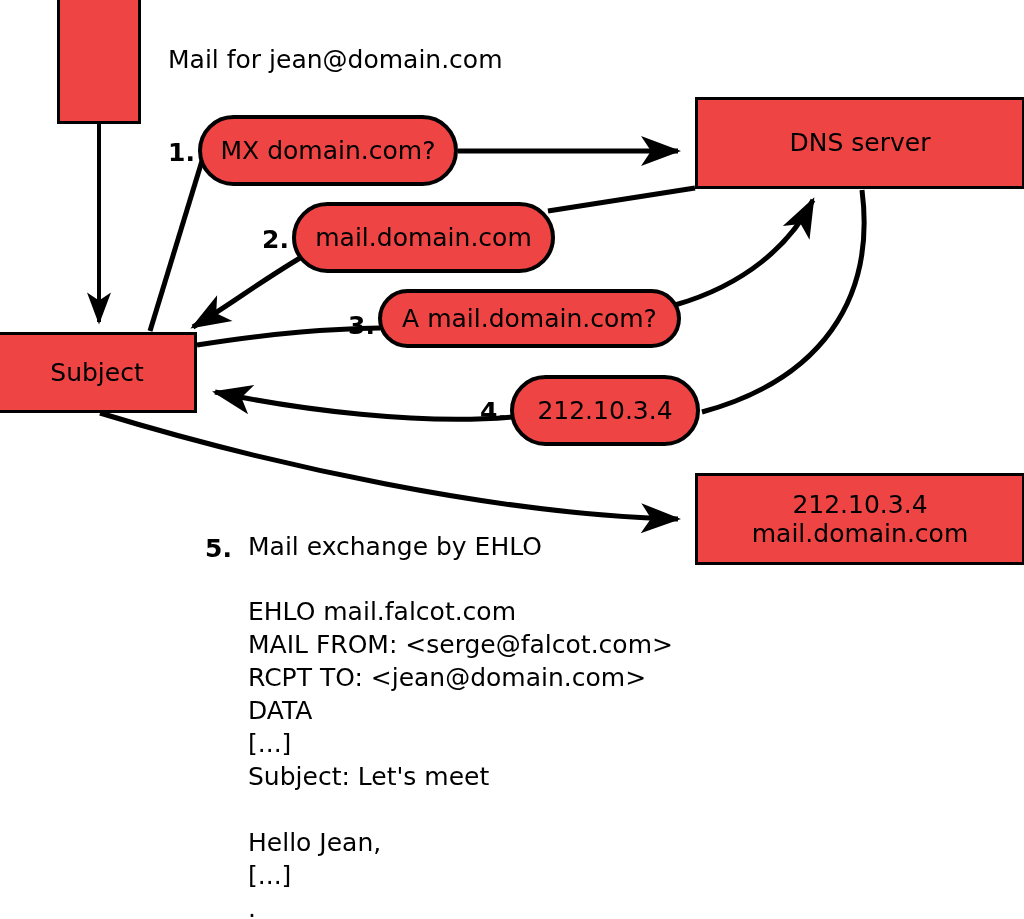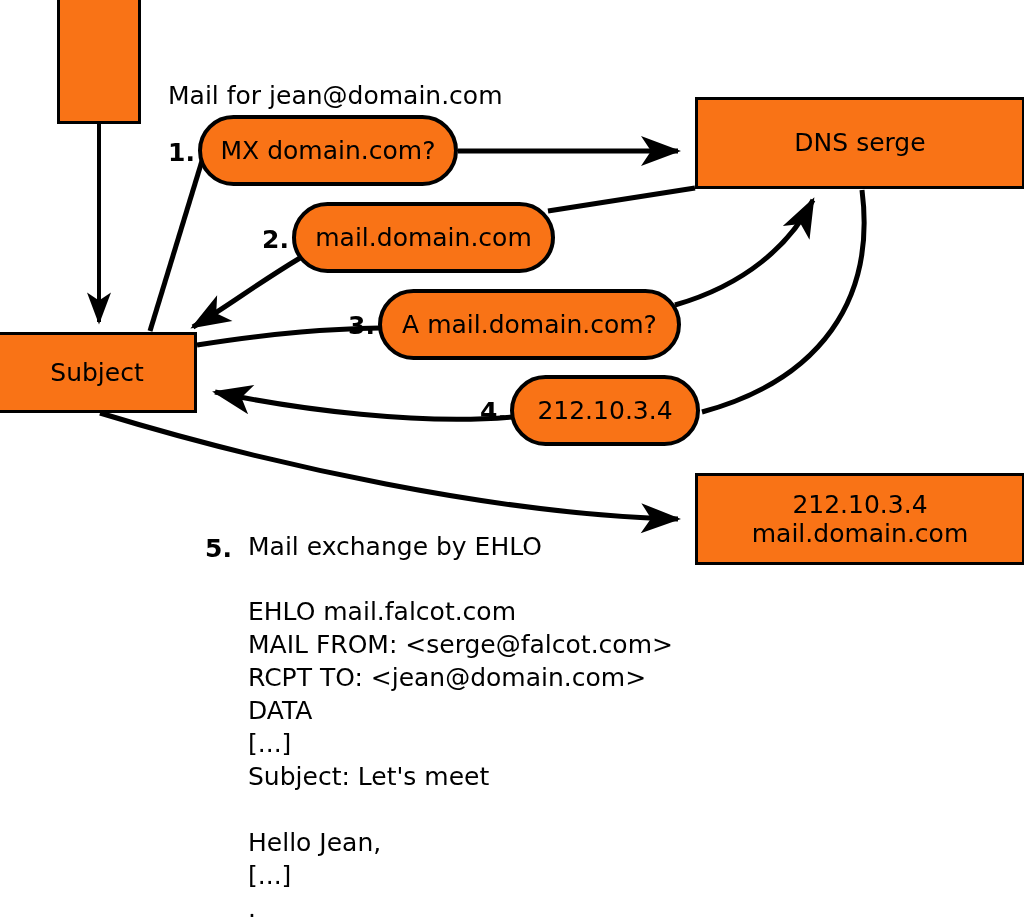--- a/index.html
+++ b/index.html
@@ -23,21 +23,21 @@
     position: absolute;
     left: 0;
     top: 0;
     width: 1024px;
     height: 919px;
   }
   .node {
     position: absolute;
     box-sizing: border-box;
     border: 3px solid #000000;
-    background: #f97316;
+    background: #ef4444;
     display: flex;
     align-items: center;
     justify-content: center;
     text-align: center;
     line-height: 1.18;
   }
   .node.rect {
     border-radius: 0;
   }
   .node.pill {
@@ -75,21 +75,21 @@
     display: block;
     min-height: 33px;
   }
   
   #node-client   { left: 57px;  top: -4px;  width: 84px;  height: 128px; }
   #node-postfix  { left: -3px;  top: 332px; width: 200px; height: 81px; }
   #node-dns      { left: 695px; top: 97px;  width: 330px; height: 92px; }
   #node-target   { left: 695px; top: 473px; width: 330px; height: 92px; }
   #node-q1       { left: 198px; top: 115px; width: 260px; height: 71px; }
   #node-a2       { left: 292px; top: 202px; width: 263px; height: 71px; }
-  #node-q3       { left: 378px; top: 289px; width: 303px; height: 71px; }
+  #node-q3       { left: 378px; top: 289px; width: 303px; height: 59px; }
   #node-a4       { left: 510px; top: 375px; width: 190px; height: 71px; }
 </style>
 </head>
 <body>
 
 <div id="diagram">
 
   <svg id="wires" viewBox="0 0 1024 919">
     <defs>
       <marker id="arrowhead" markerWidth="9" markerHeight="9" refX="7.6" refY="3.2" orient="auto" markerUnits="strokeWidth">
@@ -116,21 +116,21 @@
 
   <div class="node rect" id="node-client">
     <span class="node-label"></span>
   </div>
 
   <div class="node rect" id="node-postfix">
     <span class="node-label">Subject</span>
   </div>
 
   <div class="node rect" id="node-dns">
-    <span class="node-label">DNS serge</span>
+    <span class="node-label">DNS server</span>
   </div>
 
   <div class="node rect" id="node-target">
     <span class="node-label two-line"><span>212.10.3.4</span><br><span>mail.domain.com</span></span>
   </div>
 
   <div class="node pill" id="node-q1">
     <span class="node-label">MX domain.com?</span>
   </div>
   <div class="node pill" id="node-a2">
@@ -143,17 +143,17 @@
     <span class="node-label">212.10.3.4</span>
   </div>
 
   <span class="step-num" style="left:168px; top:140px;">1.</span>
   <span class="step-num" style="left:262px; top:227px;">2.</span>
   <span class="step-num" style="left:348px; top:313px;">3.</span>
   <span class="step-num" style="left:480px; top:399px;">4.</span>
   <span class="step-num" style="left:205px; top:536px;">5.</span>
   <span class="free-text" style="left:248px; top:534px;">Mail exchange by EHLO</span>
 
-  <span class="free-text" style="left:168px; top:47px;margin-top:36px;">Mail for jean@domain.com</span>
+  <span class="free-text" style="left:168px; top:47px;">Mail for jean@domain.com</span>
 
   <div class="smtp-block" style="left:248px; top:595px;"><span class="smtp-line">EHLO mail.falcot.com</span><span class="smtp-line">MAIL FROM: &lt;serge@falcot.com&gt;</span><span class="smtp-line">RCPT TO: &lt;jean@domain.com&gt;</span><span class="smtp-line">DATA</span><span class="smtp-line">[...]</span><span class="smtp-line">Subject: Let's meet</span><span class="smtp-line"></span><span class="smtp-line">Hello Jean,</span><span class="smtp-line">[...]</span><span class="smtp-line">.</span></div>
 
 </div>
 
 </body></html>

